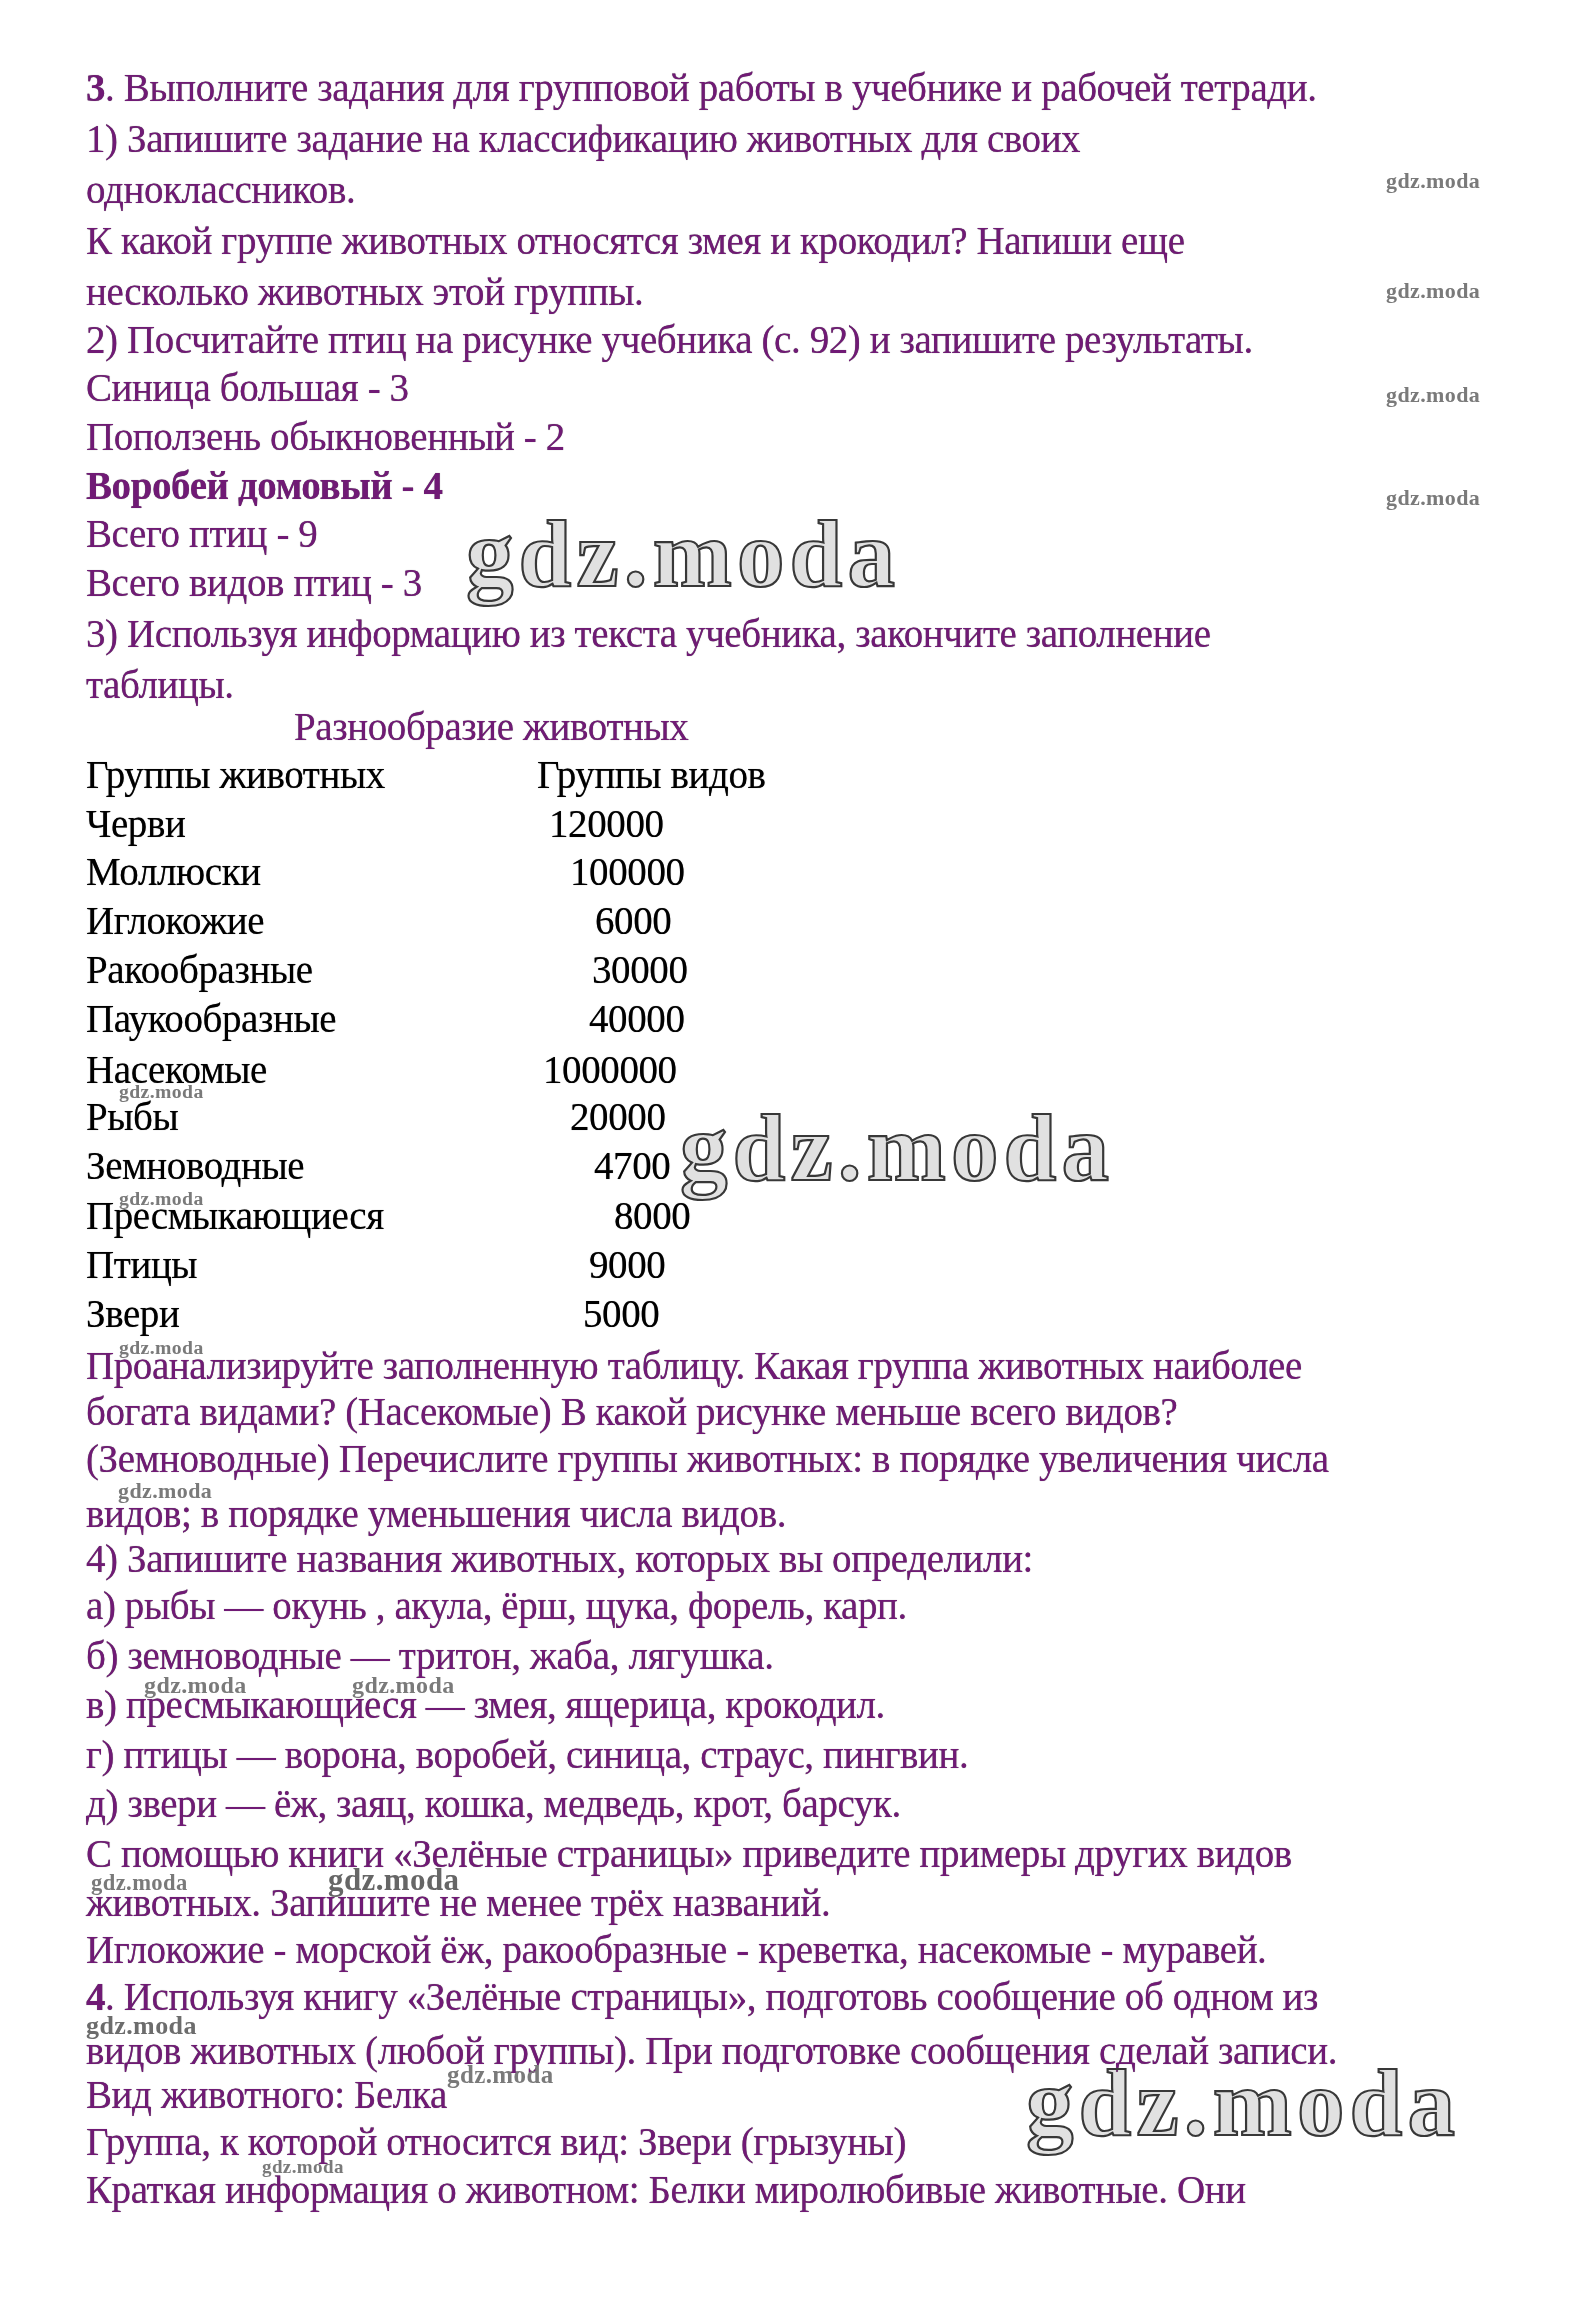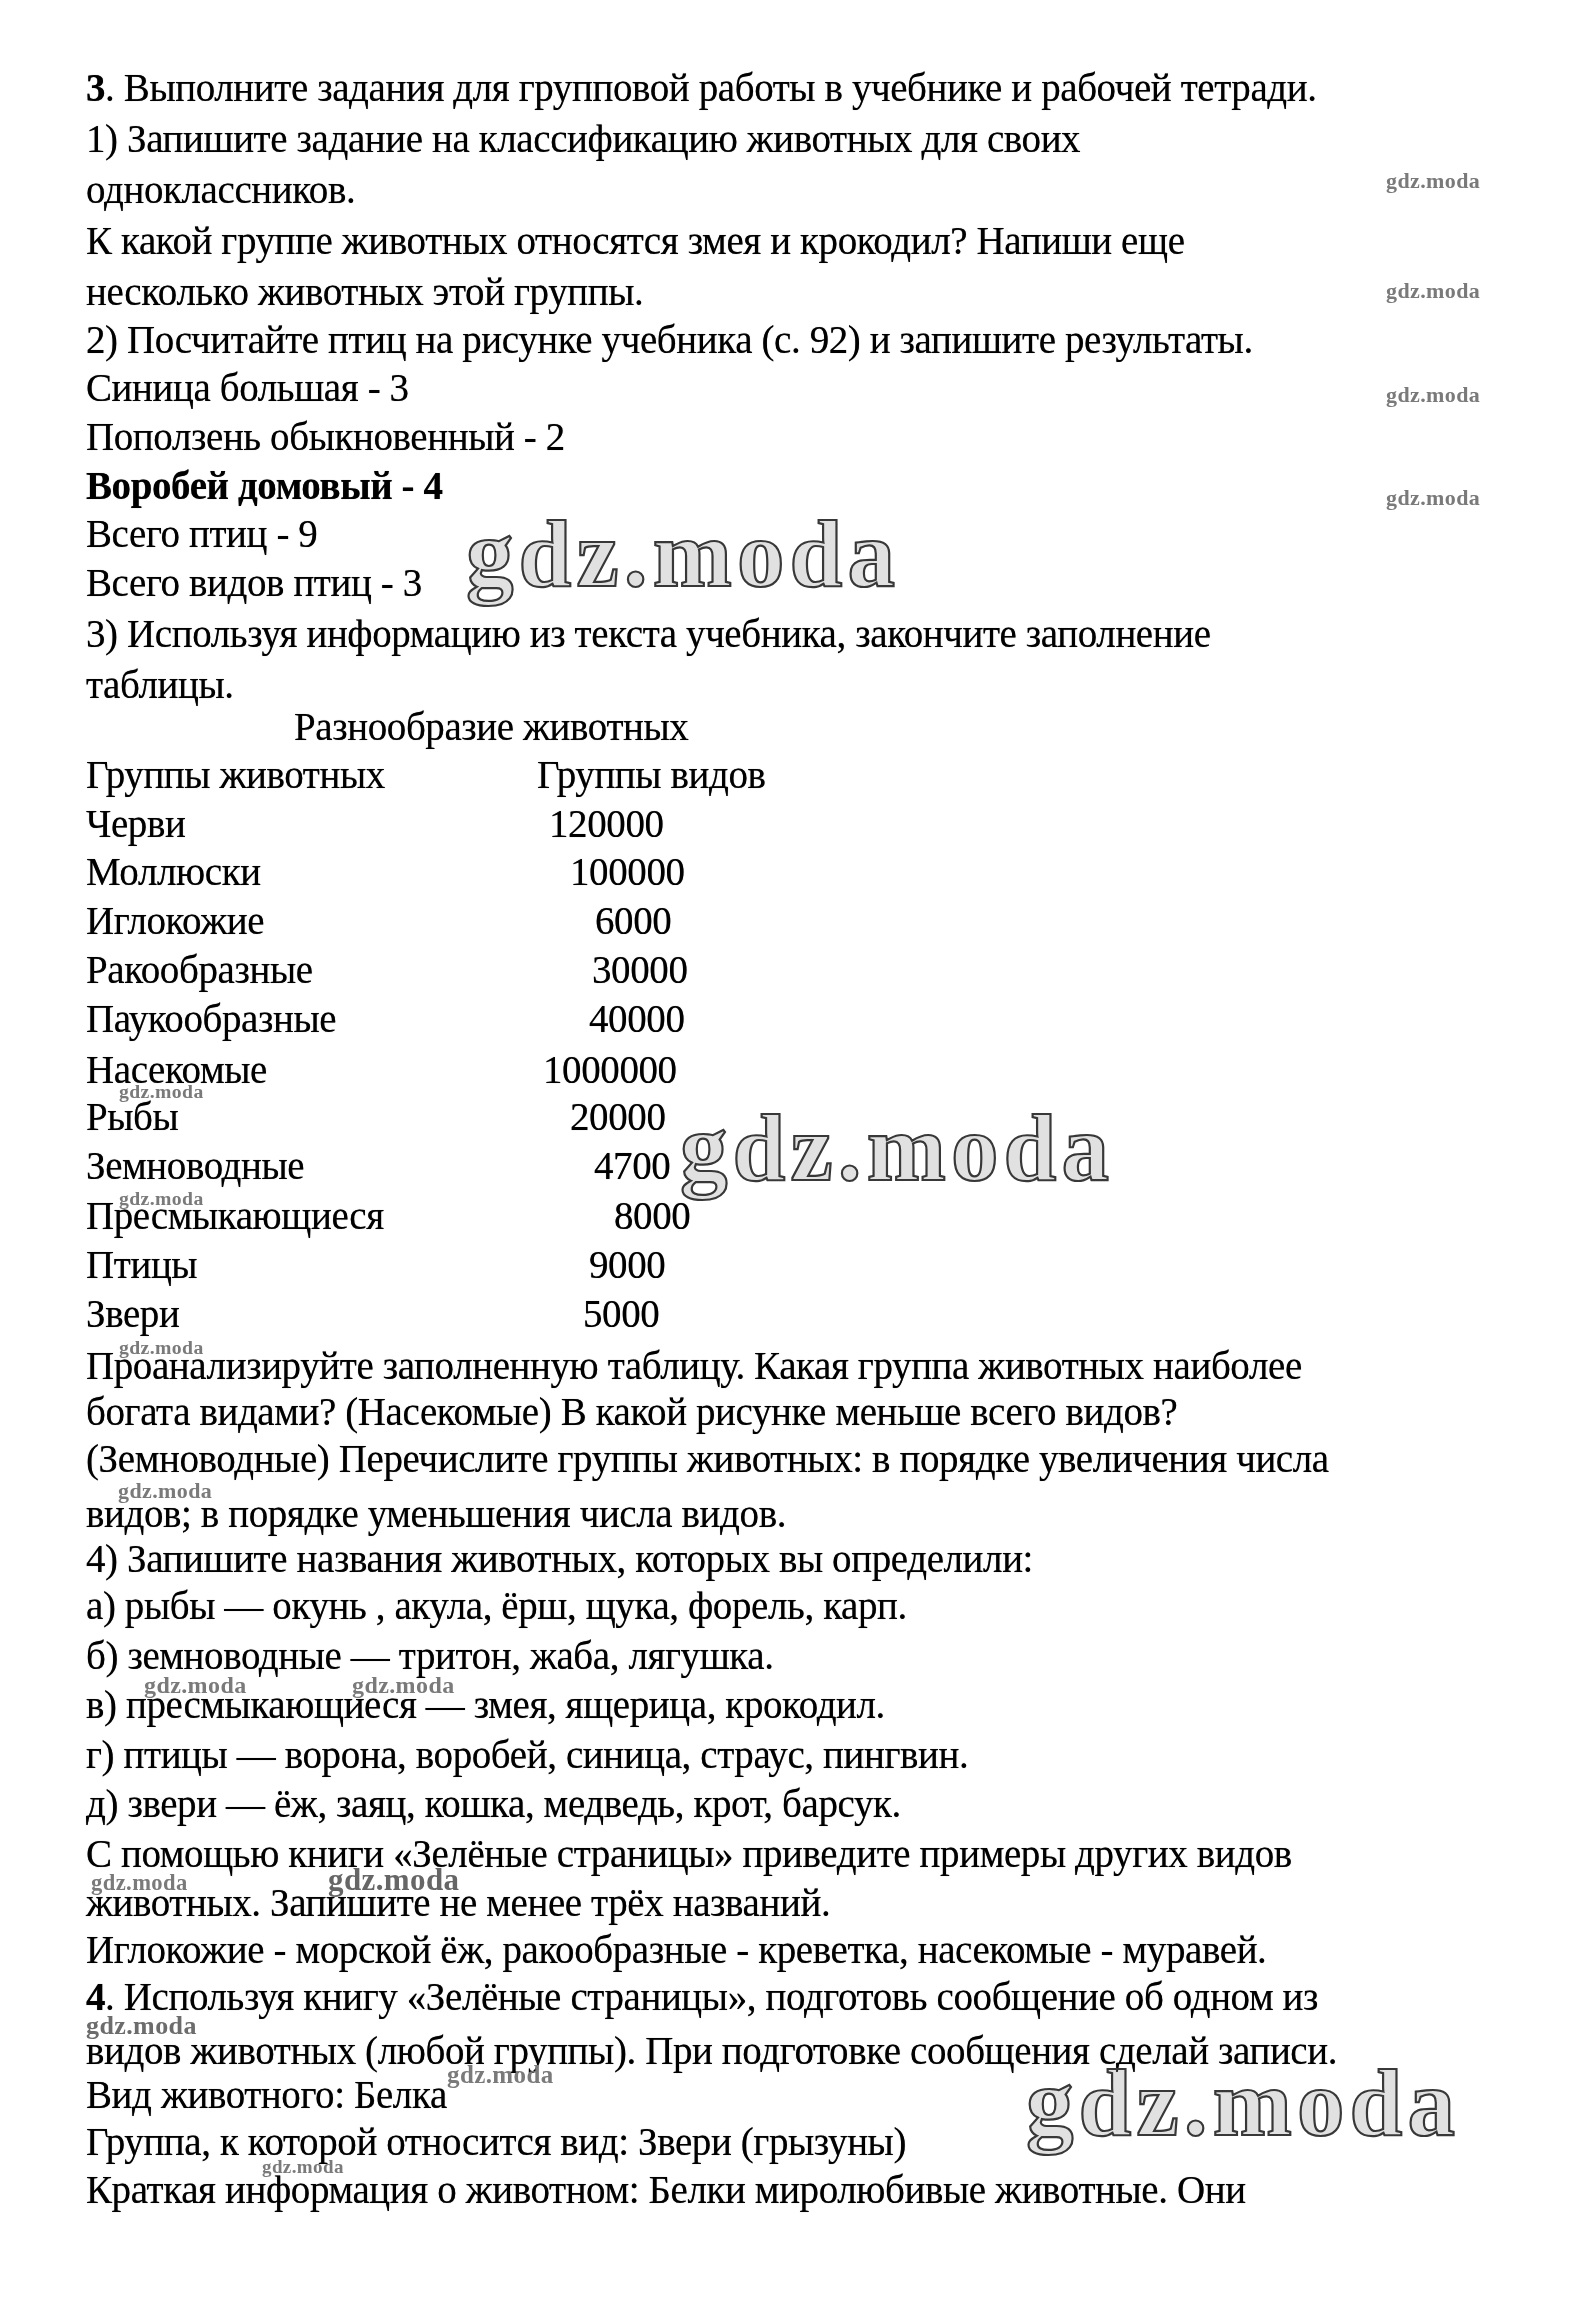--- a/index.html
+++ b/index.html
@@ -1,20 +1,20 @@
 <!DOCTYPE html>
 <html style="font-size:11.7px"><head>
 <meta charset="utf-8">
 <style>
   html,body{margin:0;padding:0;background:#ffffff;}
   body{width:1570px;height:2319px;position:relative;overflow:hidden;
        font-family:"Liberation Serif", serif;color:#000;}
   .page{position:absolute;left:0;top:0;width:1570px;height:2319px;background:#fff;}
   .t{position:absolute;left:86px;white-space:pre;font-size:39px;line-height:1.15;
-     letter-spacing:-0.4px;color:#000000;text-shadow:0 0 0.7px rgba(0,0,0,.65);z-index:2;}
+     letter-spacing:-0.4px;color:#701a75;text-shadow:0 0 0.7px rgba(0,0,0,.65);z-index:2;}
   .b{font-weight:bold;}
   .row{position:absolute;left:0;top:0;width:1270px;height:47px;z-index:2;}
   .row .g{position:absolute;left:86px;white-space:pre;font-size:39px;letter-spacing:-0.4px;
           text-shadow:0 0 0.7px rgba(0,0,0,.65);}
   .row .v{position:absolute;white-space:pre;font-size:39px;letter-spacing:-0.4px;
           text-shadow:0 0 0.7px rgba(0,0,0,.65);}
   .wm-s{position:absolute;white-space:pre;font-weight:bold;color:#7a7a7a;
         letter-spacing:0.4px;z-index:3;}
   .wm-b{position:absolute;white-space:pre;font-weight:bold;font-size:95px;
         letter-spacing:5.1px;color:rgba(90,90,90,0.18);

